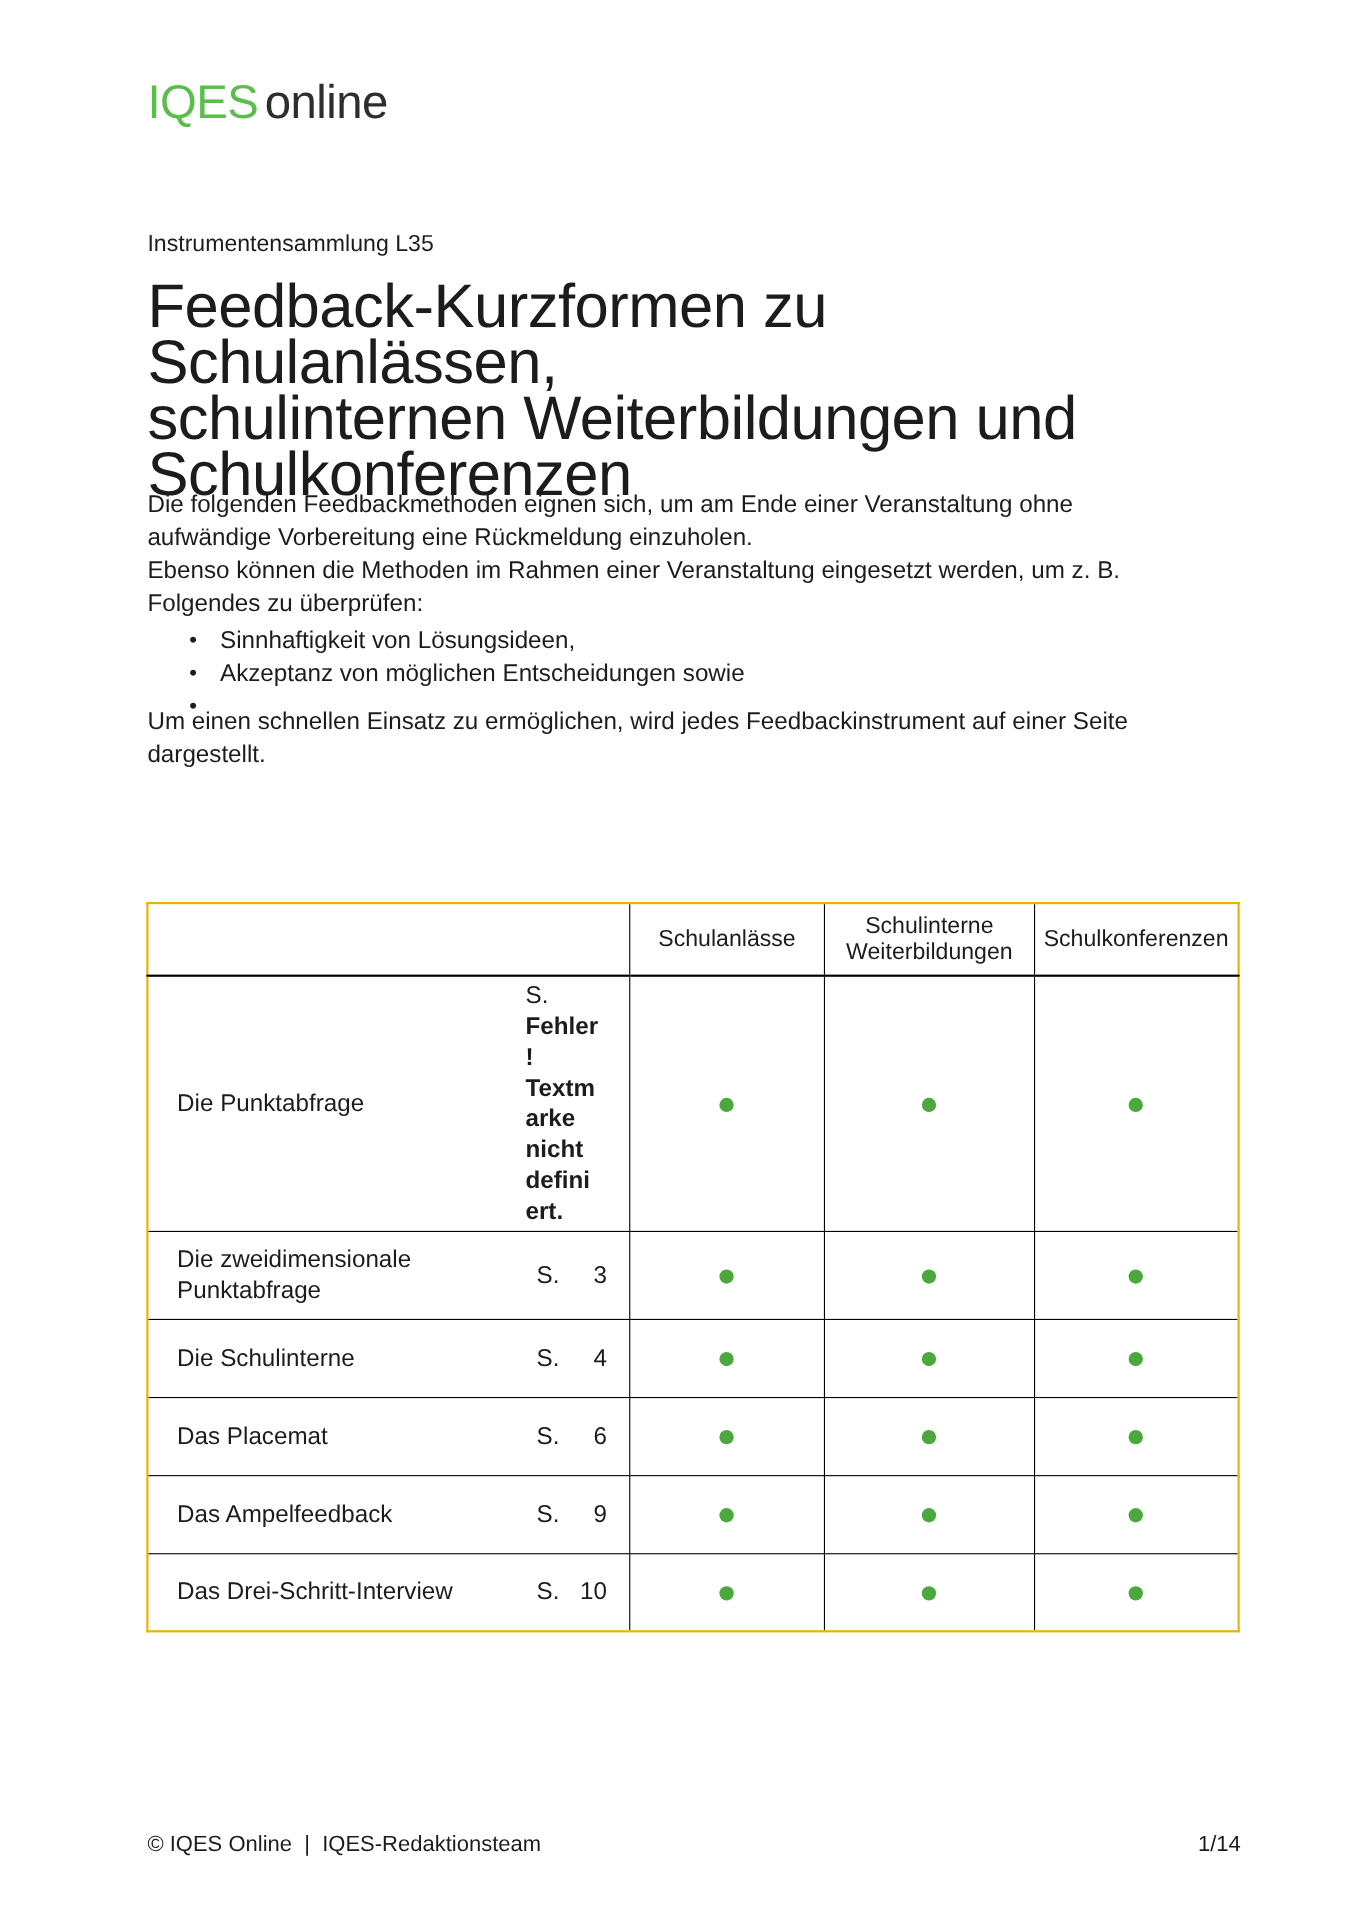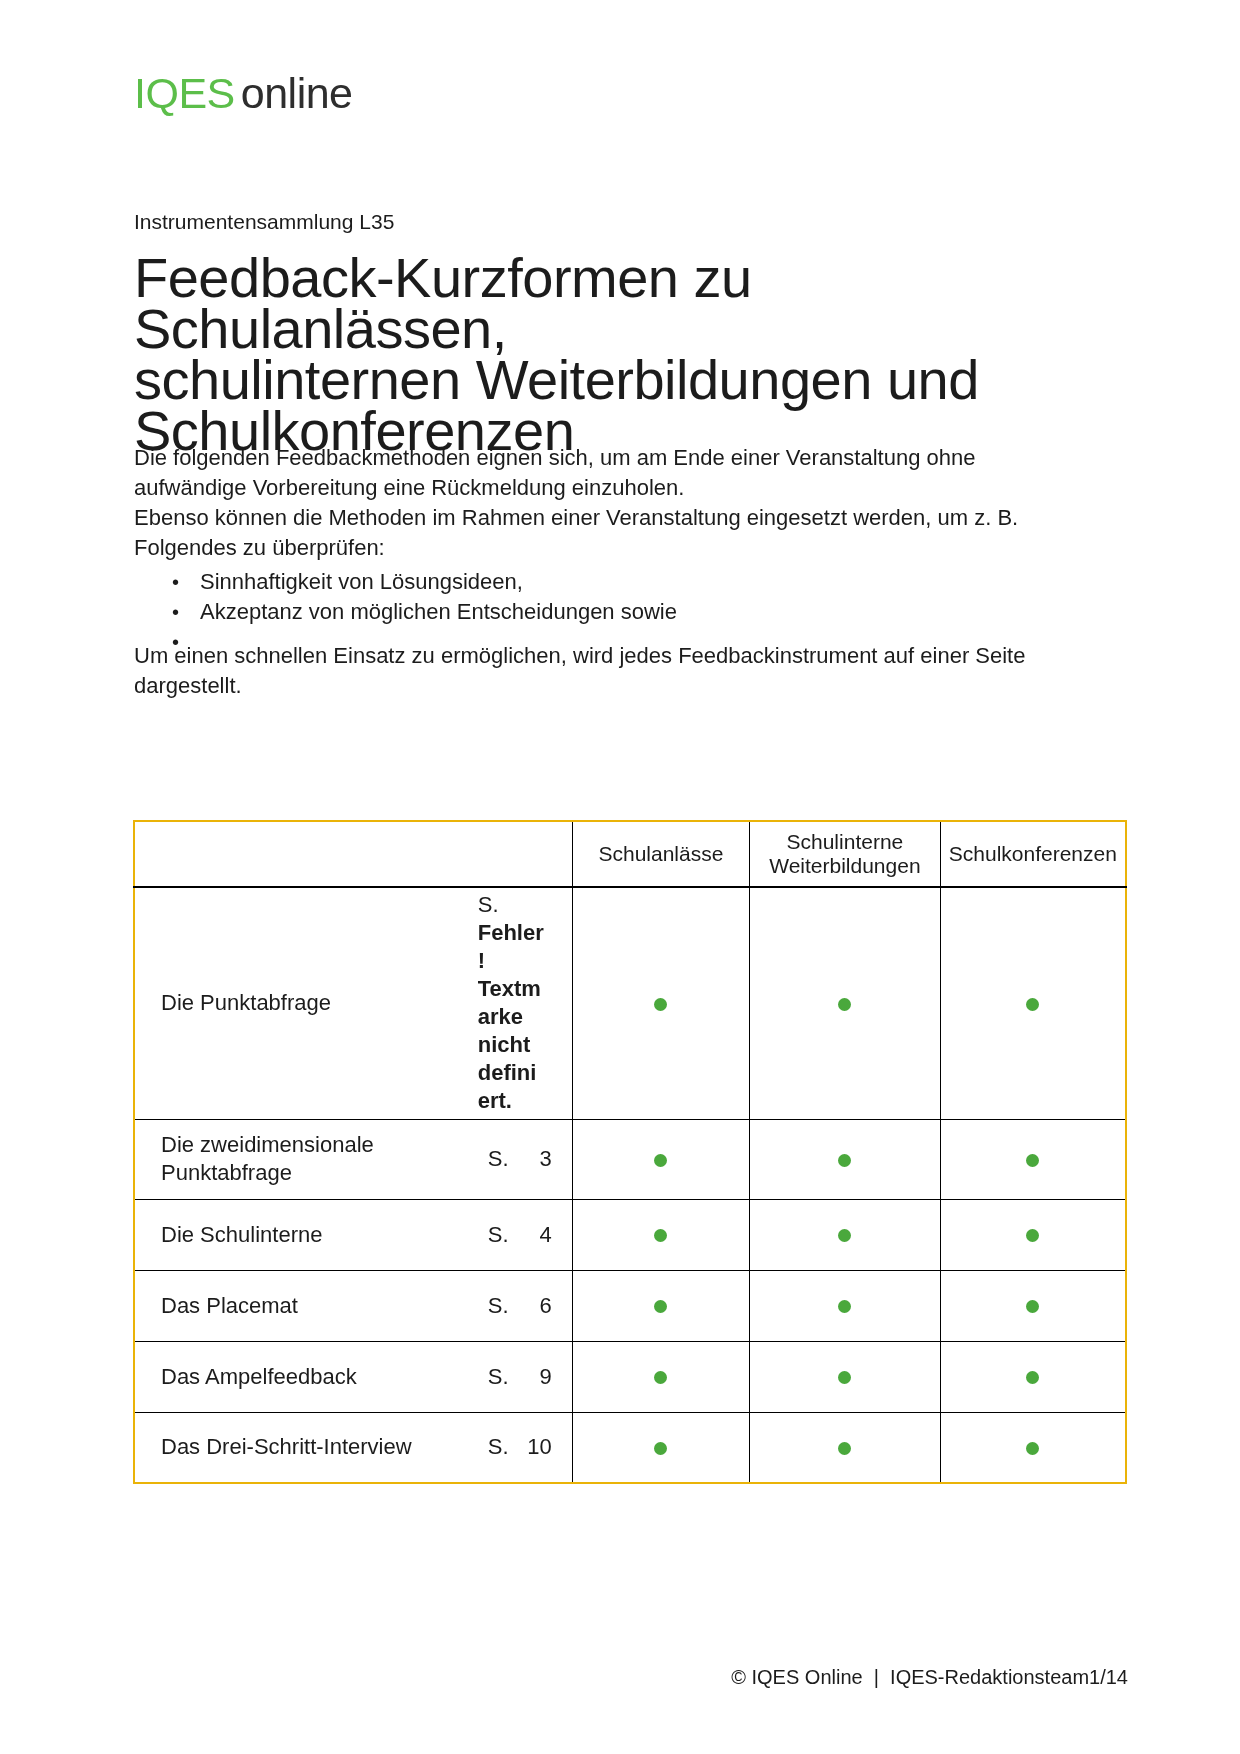--- a/index.html
+++ b/index.html
@@ -134,21 +134,21 @@
     background:var(--dot-green,#4aa83c);
     vertical-align:middle;
   }
   
   .footer{
     position:absolute;
     left:134px;
     right:112px;
     top:1646px;
     display:flex;
-    justify-content:flex-end;
+    justify-content:space-between;
     font-size:20px;
     white-space:pre;
   }
 </style>
 </head>
 <body>
 
 <div class="page">
   <div class="content">
 

